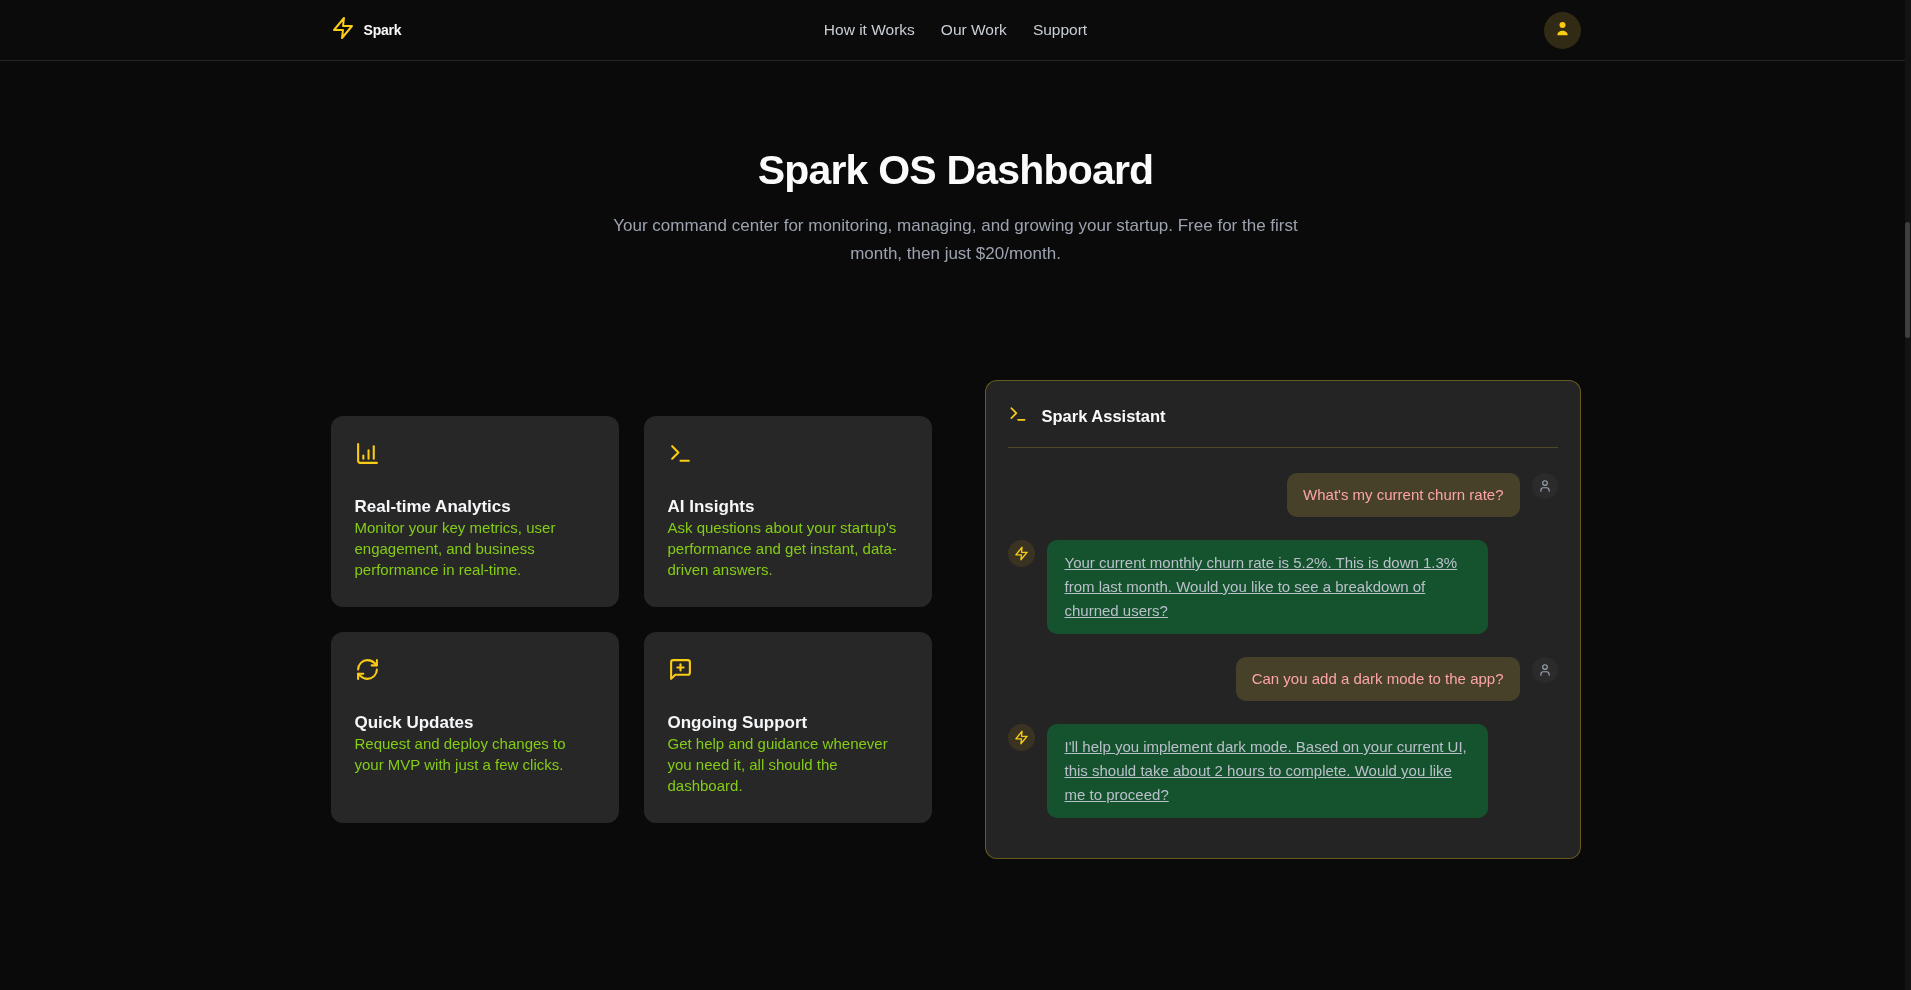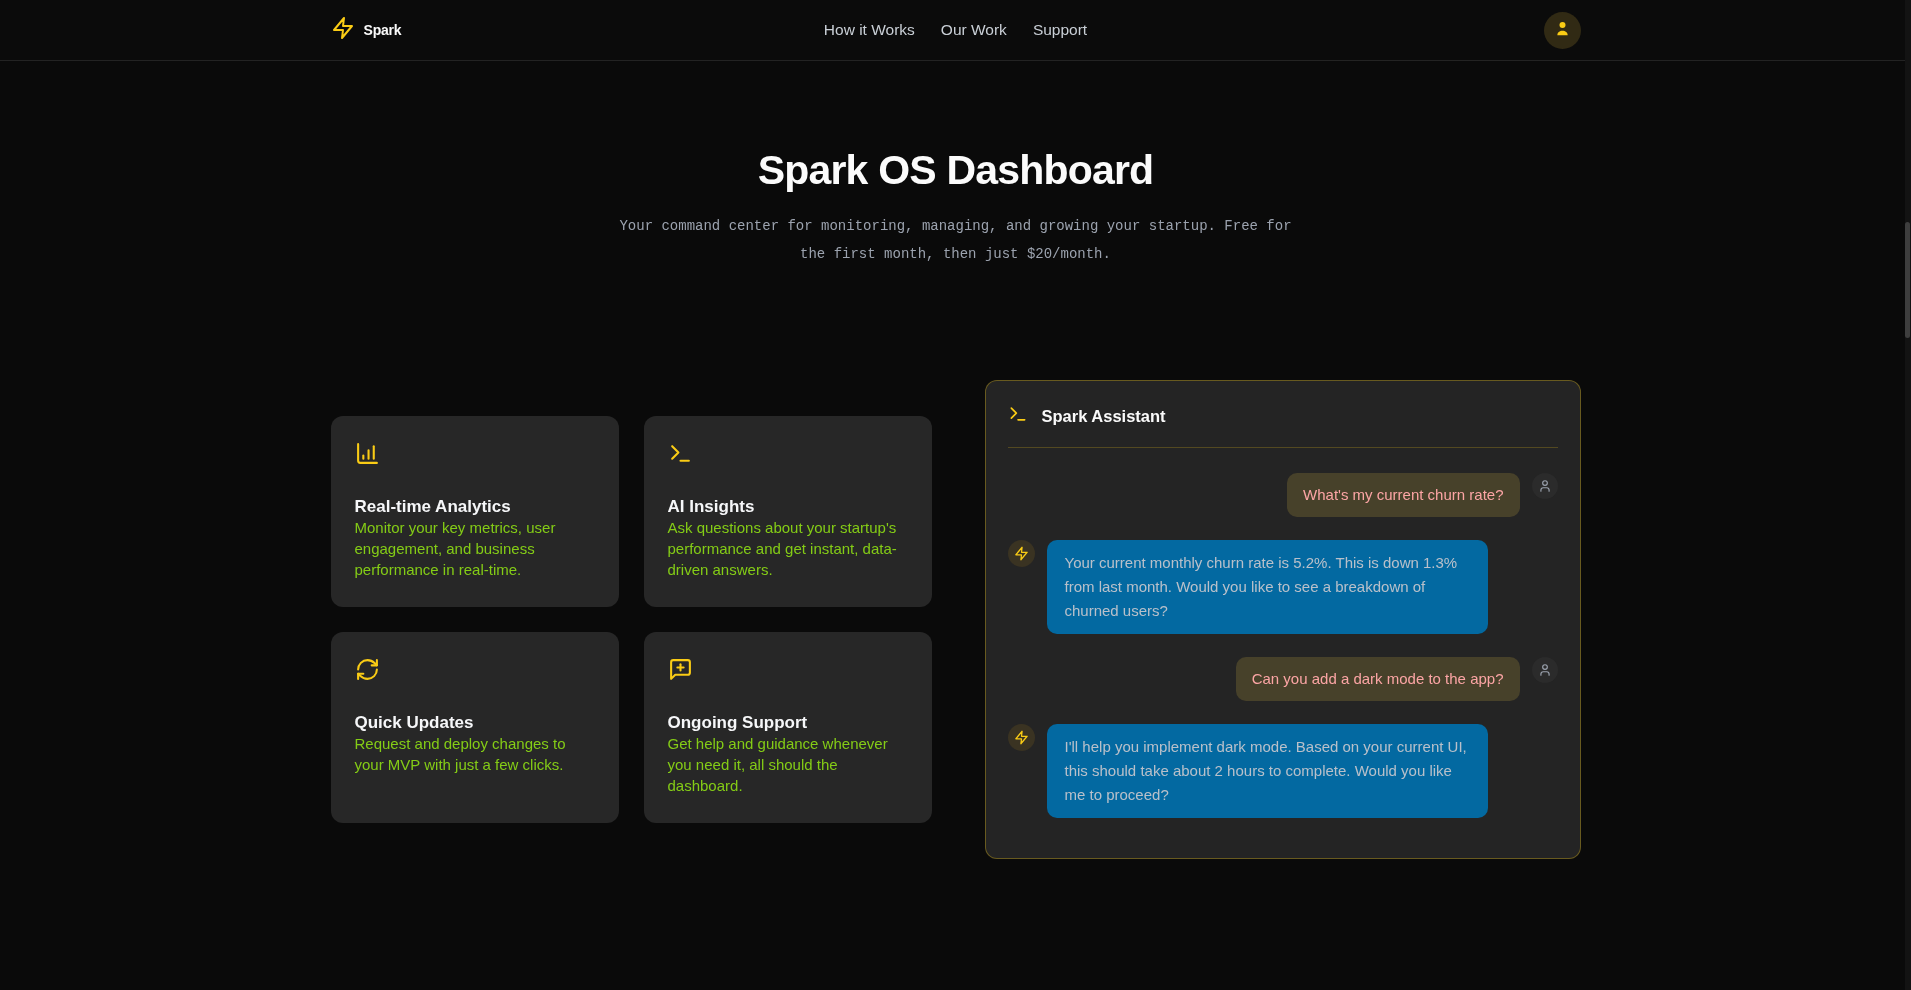--- a/index.html
+++ b/index.html
@@ -43,21 +43,21 @@
   }
   .avatar-btn svg { width: 19px; height: 19px; }
 
   
   .hero { text-align: center; padding-top: 86px; }
   .hero h1 {
     font-size: 41px; font-weight: 800; color: #fbfbfb; letter-spacing: -0.8px;
   }
   .hero p {
     max-width: 690px; margin: 18px auto 0;
-    font-size: 14px; line-height: 28px; color: #9ca3af; font-family: Liberation Mono, monospace;
+    font-size: 17px; line-height: 28px; color: #9ca3af;
   }
 
   
   .content {
     margin-top: 112px;
     display: flex; justify-content: space-between; align-items: center;
   }
   .features-grid {
     width: 601px;
     display: grid; grid-template-columns: 288px 288px; gap: 25px;
@@ -92,22 +92,23 @@
   .msg-row { display: flex; align-items: flex-start; gap: 12px; }
   .msg-row.user { justify-content: flex-end; }
   .msg-row.assistant { justify-content: flex-start; }
   .bubble {
     border-radius: 10px; font-size: 15px; line-height: 24px;
   }
   .user-bubble {
     background: #47412a; color: #fca5a5; padding: 10px 16px;
   }
   .bot-bubble {
-    background: #0369a1; color: #b9c0ca; padding: 11px 18px;
+    background: #14532d; color: #b9c0ca; padding: 11px 18px;
     max-width: 441px;
+    text-decoration: underline;
   }
   .chat-avatar {
     flex: 0 0 auto; border-radius: 50%;
     display: flex; align-items: center; justify-content: center;
   }
   .user-avatar { width: 26px; height: 26px; background: #2b2b2b; }
   .user-avatar svg { width: 14px; height: 14px; stroke: #9ca3af; }
   .bot-avatar { width: 27px; height: 27px; background: #3a3322; }
   .bot-avatar svg { width: 15px; height: 15px; stroke: #facc15; }
 

